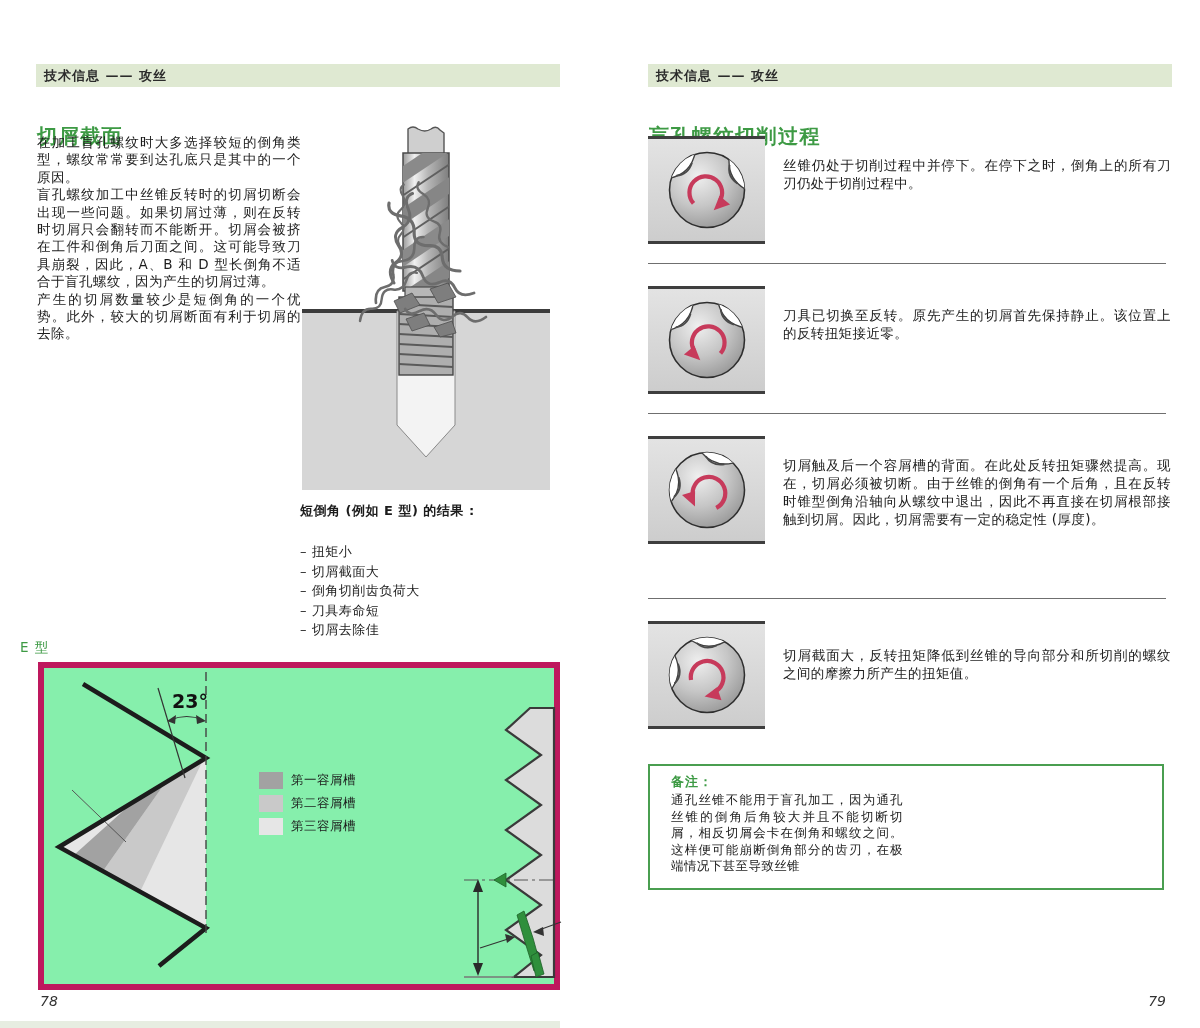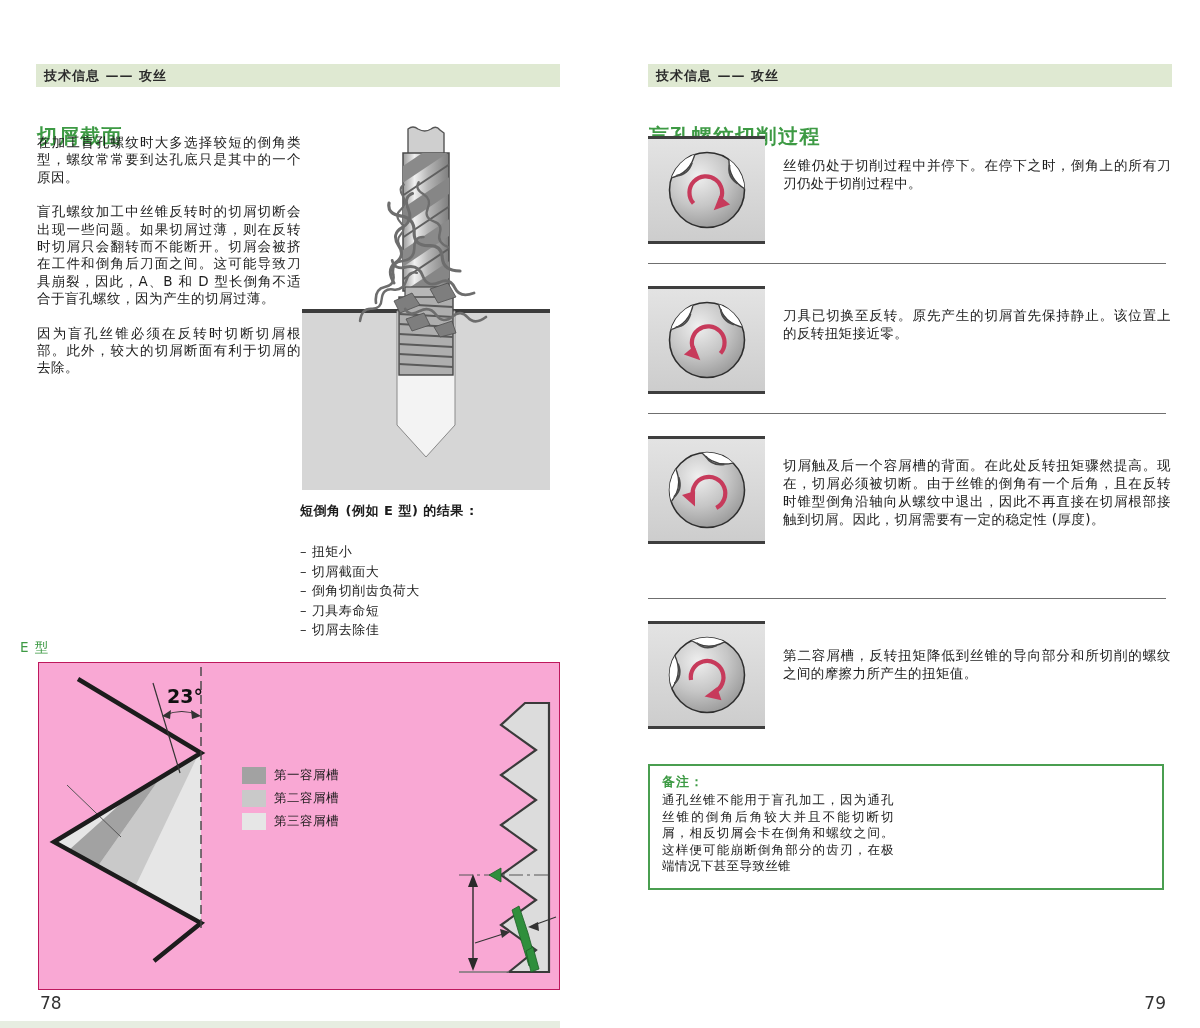--- a/index.html
+++ b/index.html
@@ -13,54 +13,54 @@
   .header-bar.left  { left:36px; }
   .header-bar.right { left:648px; }
 
   .page-title { position:absolute; font-size:20px; font-weight:bold;
     color:var(--accent-green,#3d9a44); letter-spacing:1.5px;margin-top:48px; }
   .page-title.left  { left:37px;  top:75px; }
   .page-title.right { left:649px; top:75px; }
 
   .body-col { position:absolute; left:37px; top:134px; width:264px;
     font-size:13.5px; line-height:17.4px; letter-spacing:0.5px; text-align:justify; }
-  .body-col p + p { margin-top:17px; }
+  .body-col p + p { }
 
   .tap-illustration { position:absolute; left:302px; top:125px; width:248px; height:365px; }
 
   .caption { position:absolute; left:300px; top:502px; width:250px; font-size:13px; }
   .caption-title { font-weight:bold; margin-bottom:22px; letter-spacing:0.5px; }
   .caption-item { line-height:19.5px; letter-spacing:0.5px; }
 
   .e-label { position:absolute; left:20px; top:639px; font-size:13.5px; font-weight:normal;
     color:var(--accent-green,#3d9a44); letter-spacing:1px; }
 
   .diagram-box { position:absolute; left:38px; top:662px; width:522px; height:328px;
-    border:1px solid #be185d; background:#f9a8d4; }
+    border:6px solid #be185d; background:#86efac; }
   .diagram-svg { position:absolute; left:0; top:0; }
 
   .legend { position:absolute; left:203px; top:101px; }
-  .legend-row { display:flex; align-items:center; height:23px; }
+  .legend-row { display:flex; align-items:center; height:23px;margin-left:12px; }
   .legend-swatch { width:24px; height:17px; margin-right:8px; flex:none; }
   .legend-label { font-size:12.5px; color:#1c1c1c; letter-spacing:0.5px; }
 
-  .page-num { position:absolute; font-size:17px; color:#333; }
+  .page-num { position:absolute; font-size:14px; color:#333;font-style:italic; }
   .page-num.left  { left:40px; top:993px; }
   .page-num.right { left:1132px; top:993px; width:34px; text-align:right; }
 
   .step-icon { position:absolute; left:648px; width:117px; height:108px;
     background:linear-gradient(180deg,#e3e3e3,#cdcdcd);
     border-top:3px solid #3e3e3e; border-bottom:3px solid #3e3e3e;
     display:flex; align-items:center; justify-content:center; }
   .step-text { position:absolute; left:783px; width:388px;
     font-size:13.5px; line-height:18px; letter-spacing:0.4px; text-align:justify;margin-top:24px; }
   .sep { position:absolute; left:648px; width:518px; border-top:1px solid #6f6f6f; }
 
   .note-box { position:absolute; left:648px; top:764px; width:516px; height:126px;
-    border:2px solid var(--note-border-green,#4a9e50); background:#fff; padding:7px 12px 6px 12px; }
+    border:2px solid var(--note-border-green,#4a9e50); background:#fff; padding:7px 12px 6px 21px; }
   .note-label { font-size:13px; font-weight:bold; color:var(--accent-green,#3d9a44);
     margin-bottom:1px; letter-spacing:1px; }
   .note-cols { display:flex; gap:26px; }
   .note-col { font-size:12.5px; line-height:16.6px; letter-spacing:0.4px; text-align:justify; }
   .note-col.c1 { width:232px; }
   .note-col.c2 { width:230px; }
 
   .bottom-strip { position:absolute; left:0; top:1021px; width:560px; height:7px;
     background:#e7ede1; }
 </style>
@@ -97,21 +97,21 @@
   <div>
     <div class="header-bar left">
       <span>技术信息 —— 攻丝</span>
     </div>
 
     <div class="page-title left">切屑截面</div>
 
     <div class="body-col">
       <p>在加工盲孔螺纹时大多选择较短的倒角类型，螺纹常常要到达孔底只是其中的一个原因。</p>
       <p>盲孔螺纹加工中丝锥反转时的切屑切断会出现一些问题。如果切屑过薄，则在反转时切屑只会翻转而不能断开。切屑会被挤在工件和倒角后刀面之间。这可能导致刀具崩裂，因此，A、B 和 D 型长倒角不适合于盲孔螺纹，因为产生的切屑过薄。</p>
-      <p>因为盲孔丝锥必须在反转时切断切屑根部。此外，较大的切屑断面有利于切屑的去除。</p>
+      <p>产生的切屑数量较少是短倒角的一个优势。此外，较大的切屑断面有利于切屑的去除。</p>
     </div>
 
     <div class="tap-illustration">
       <svg viewBox="0 0 248 365" width="248" height="365">
         <defs>
           <linearGradient id="shankGrad" x1="0" y1="0" x2="1" y2="0">
             <stop offset="0" stop-color="#9a9a9a"></stop>
               <stop offset="0.25" stop-color="#f0f0f0"></stop>
             <stop offset="0.55" stop-color="#b5b5b5"></stop>
               <stop offset="1" stop-color="#7e7e7e"></stop>
@@ -289,21 +289,21 @@
     <div class="step-icon" style="top:621px">
       <svg viewBox="0 0 100 104" width="98" height="100">
         <circle cx="50" cy="52" r="39" fill="url(#iconGrad)" stroke="#2e2e2e" stroke-width="1.6"></circle>
         <g clip-path="url(#iconClip)">
           <use href="#flute" transform="rotate(2,50,52)"></use>
           <use href="#flute" transform="rotate(-85,50,52)"></use>
         </g>
         <use href="#arrowCW" transform="rotate(32,50,57)"></use>
       </svg>
     </div>
-    <div class="step-text" style="top:622px">第二容屑槽，反转扭矩降低到丝锥的导向部分和所切削的螺纹之间的摩擦力所产生的扭矩值。</div>
+    <div class="step-text" style="top:622px">切屑截面大，反转扭矩降低到丝锥的导向部分和所切削的螺纹之间的摩擦力所产生的扭矩值。</div>
 
     <div class="note-box">
       <div class="note-label">备注：</div>
       <div class="note-cols">
         <div class="note-col c1">通孔丝锥不能用于盲孔加工，因为通孔丝锥的倒角后角较大并且不能切断切屑，相反切屑会卡在倒角和螺纹之间。这样便可能崩断倒角部分的齿刃，在极端情况下甚至导致丝锥</div>
       </div>
     </div>
 
     <div class="page-num right">79</div>
   </div>

